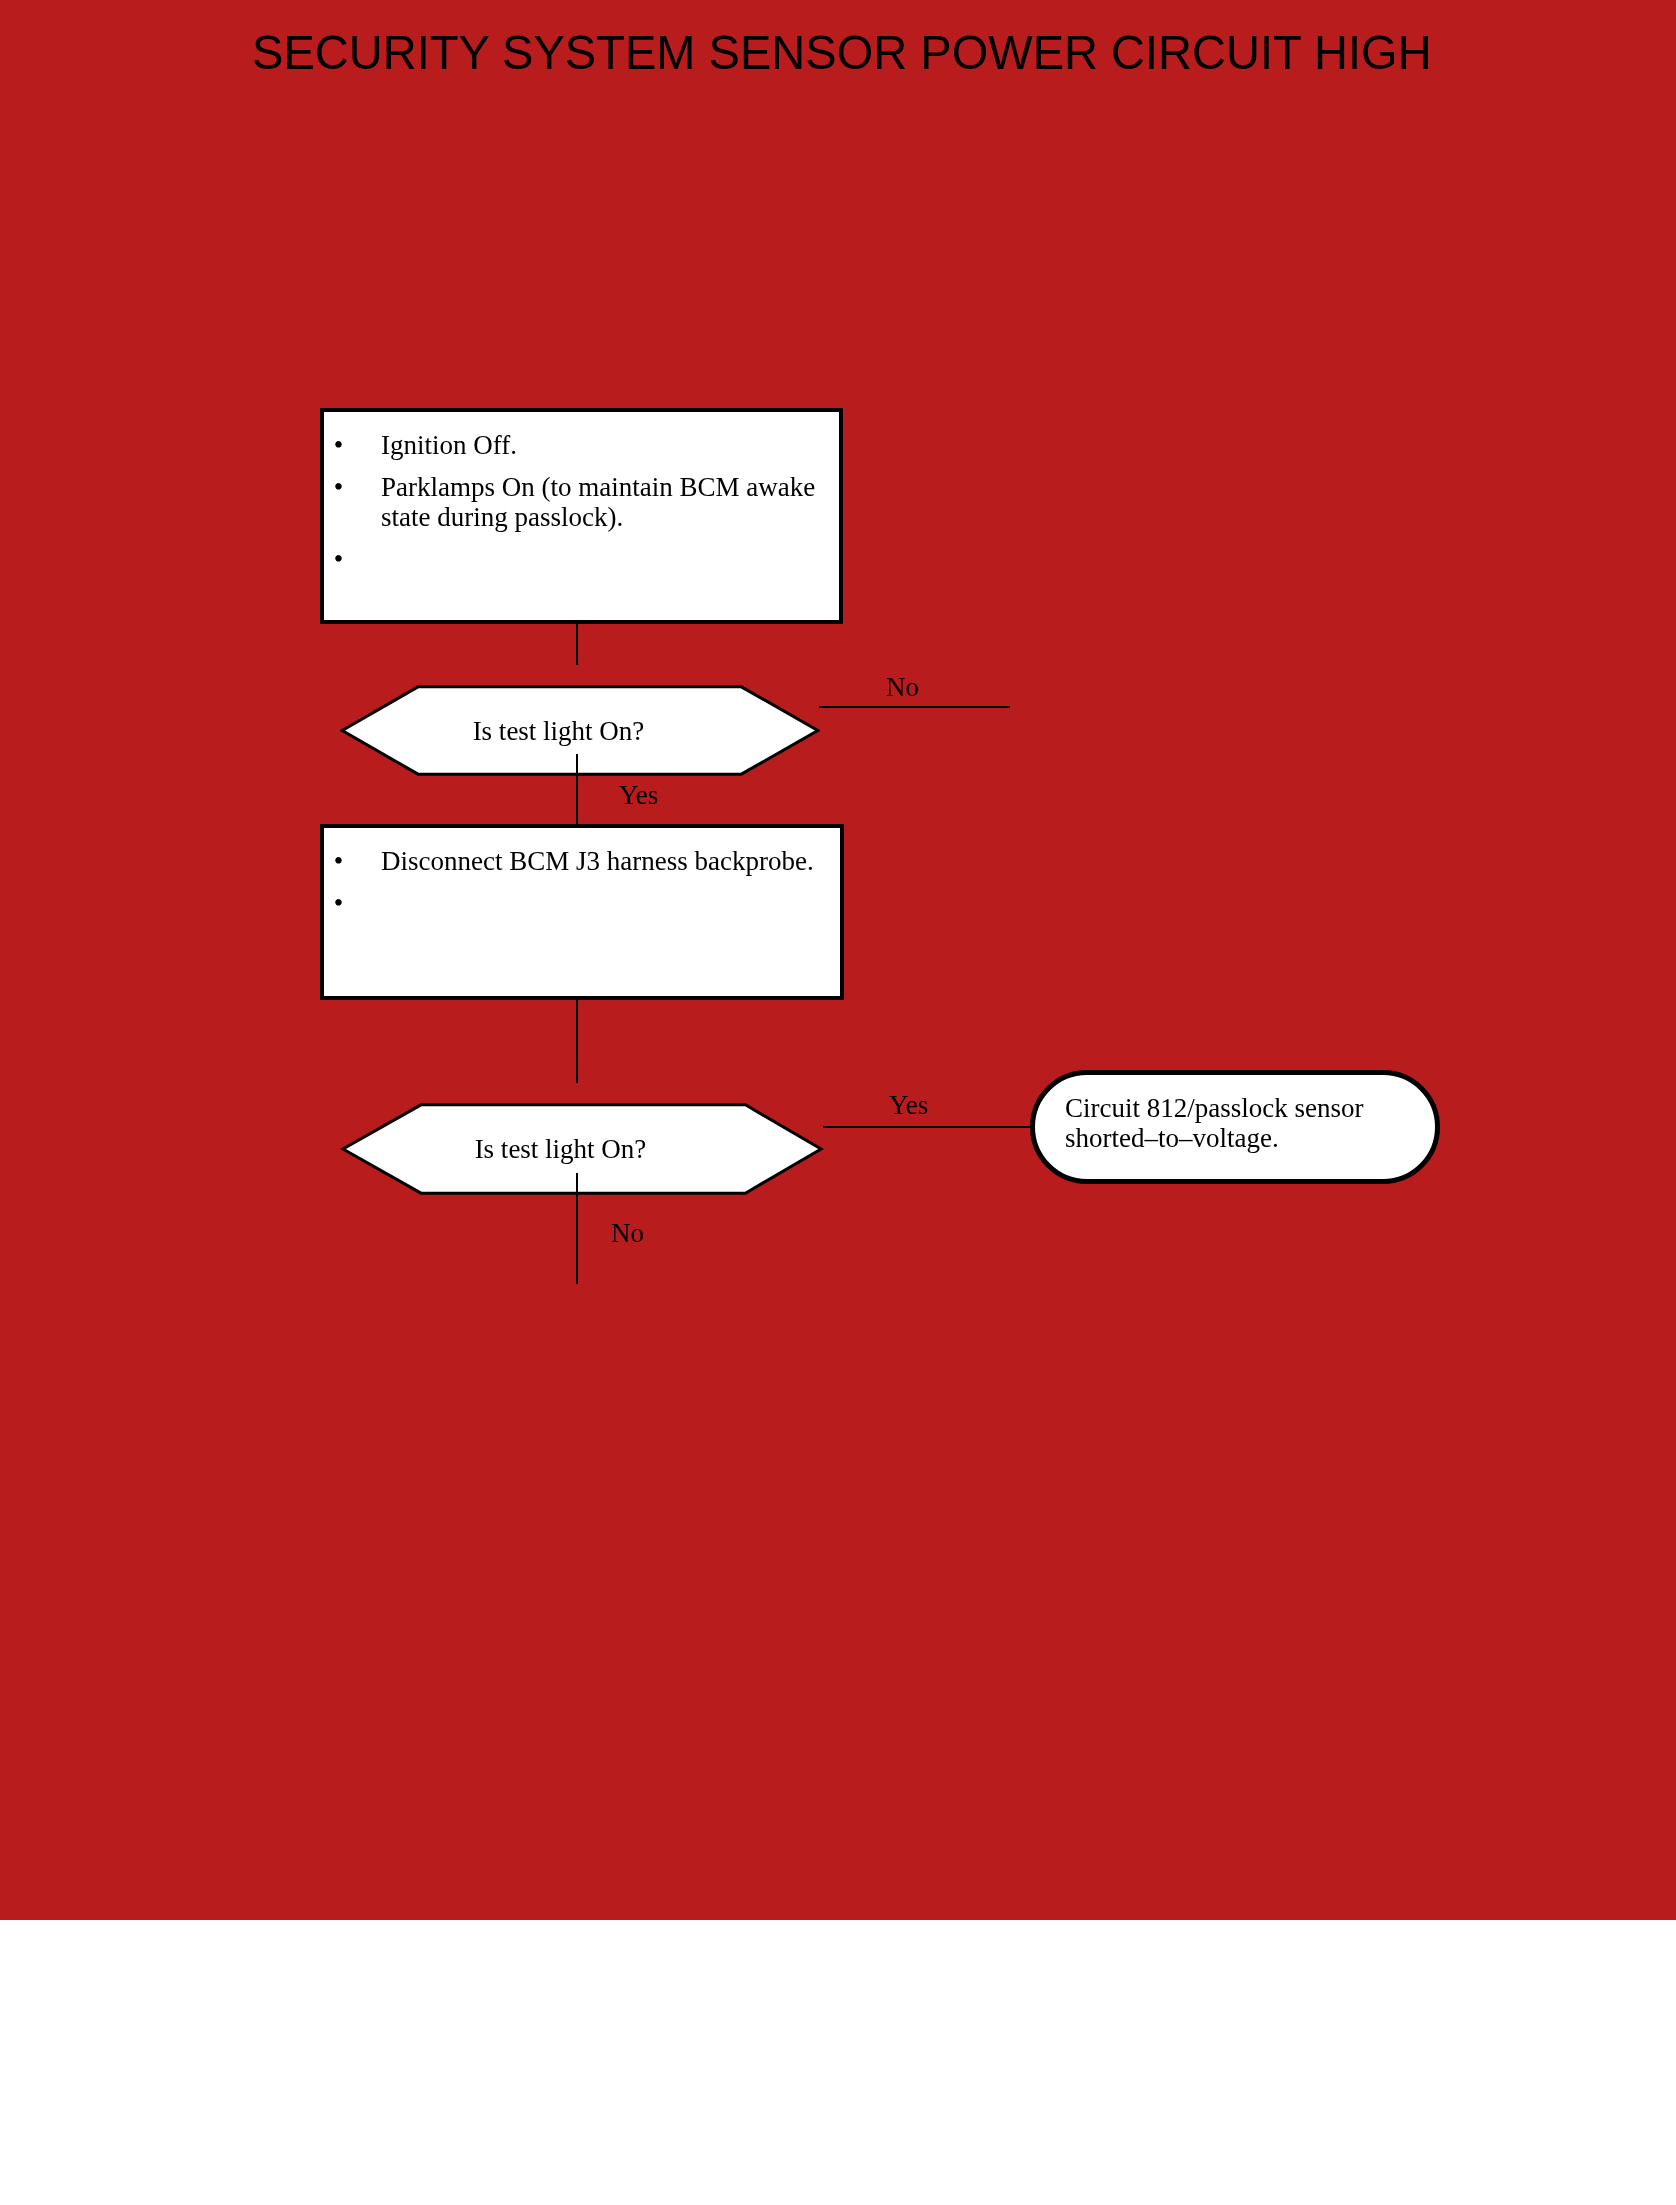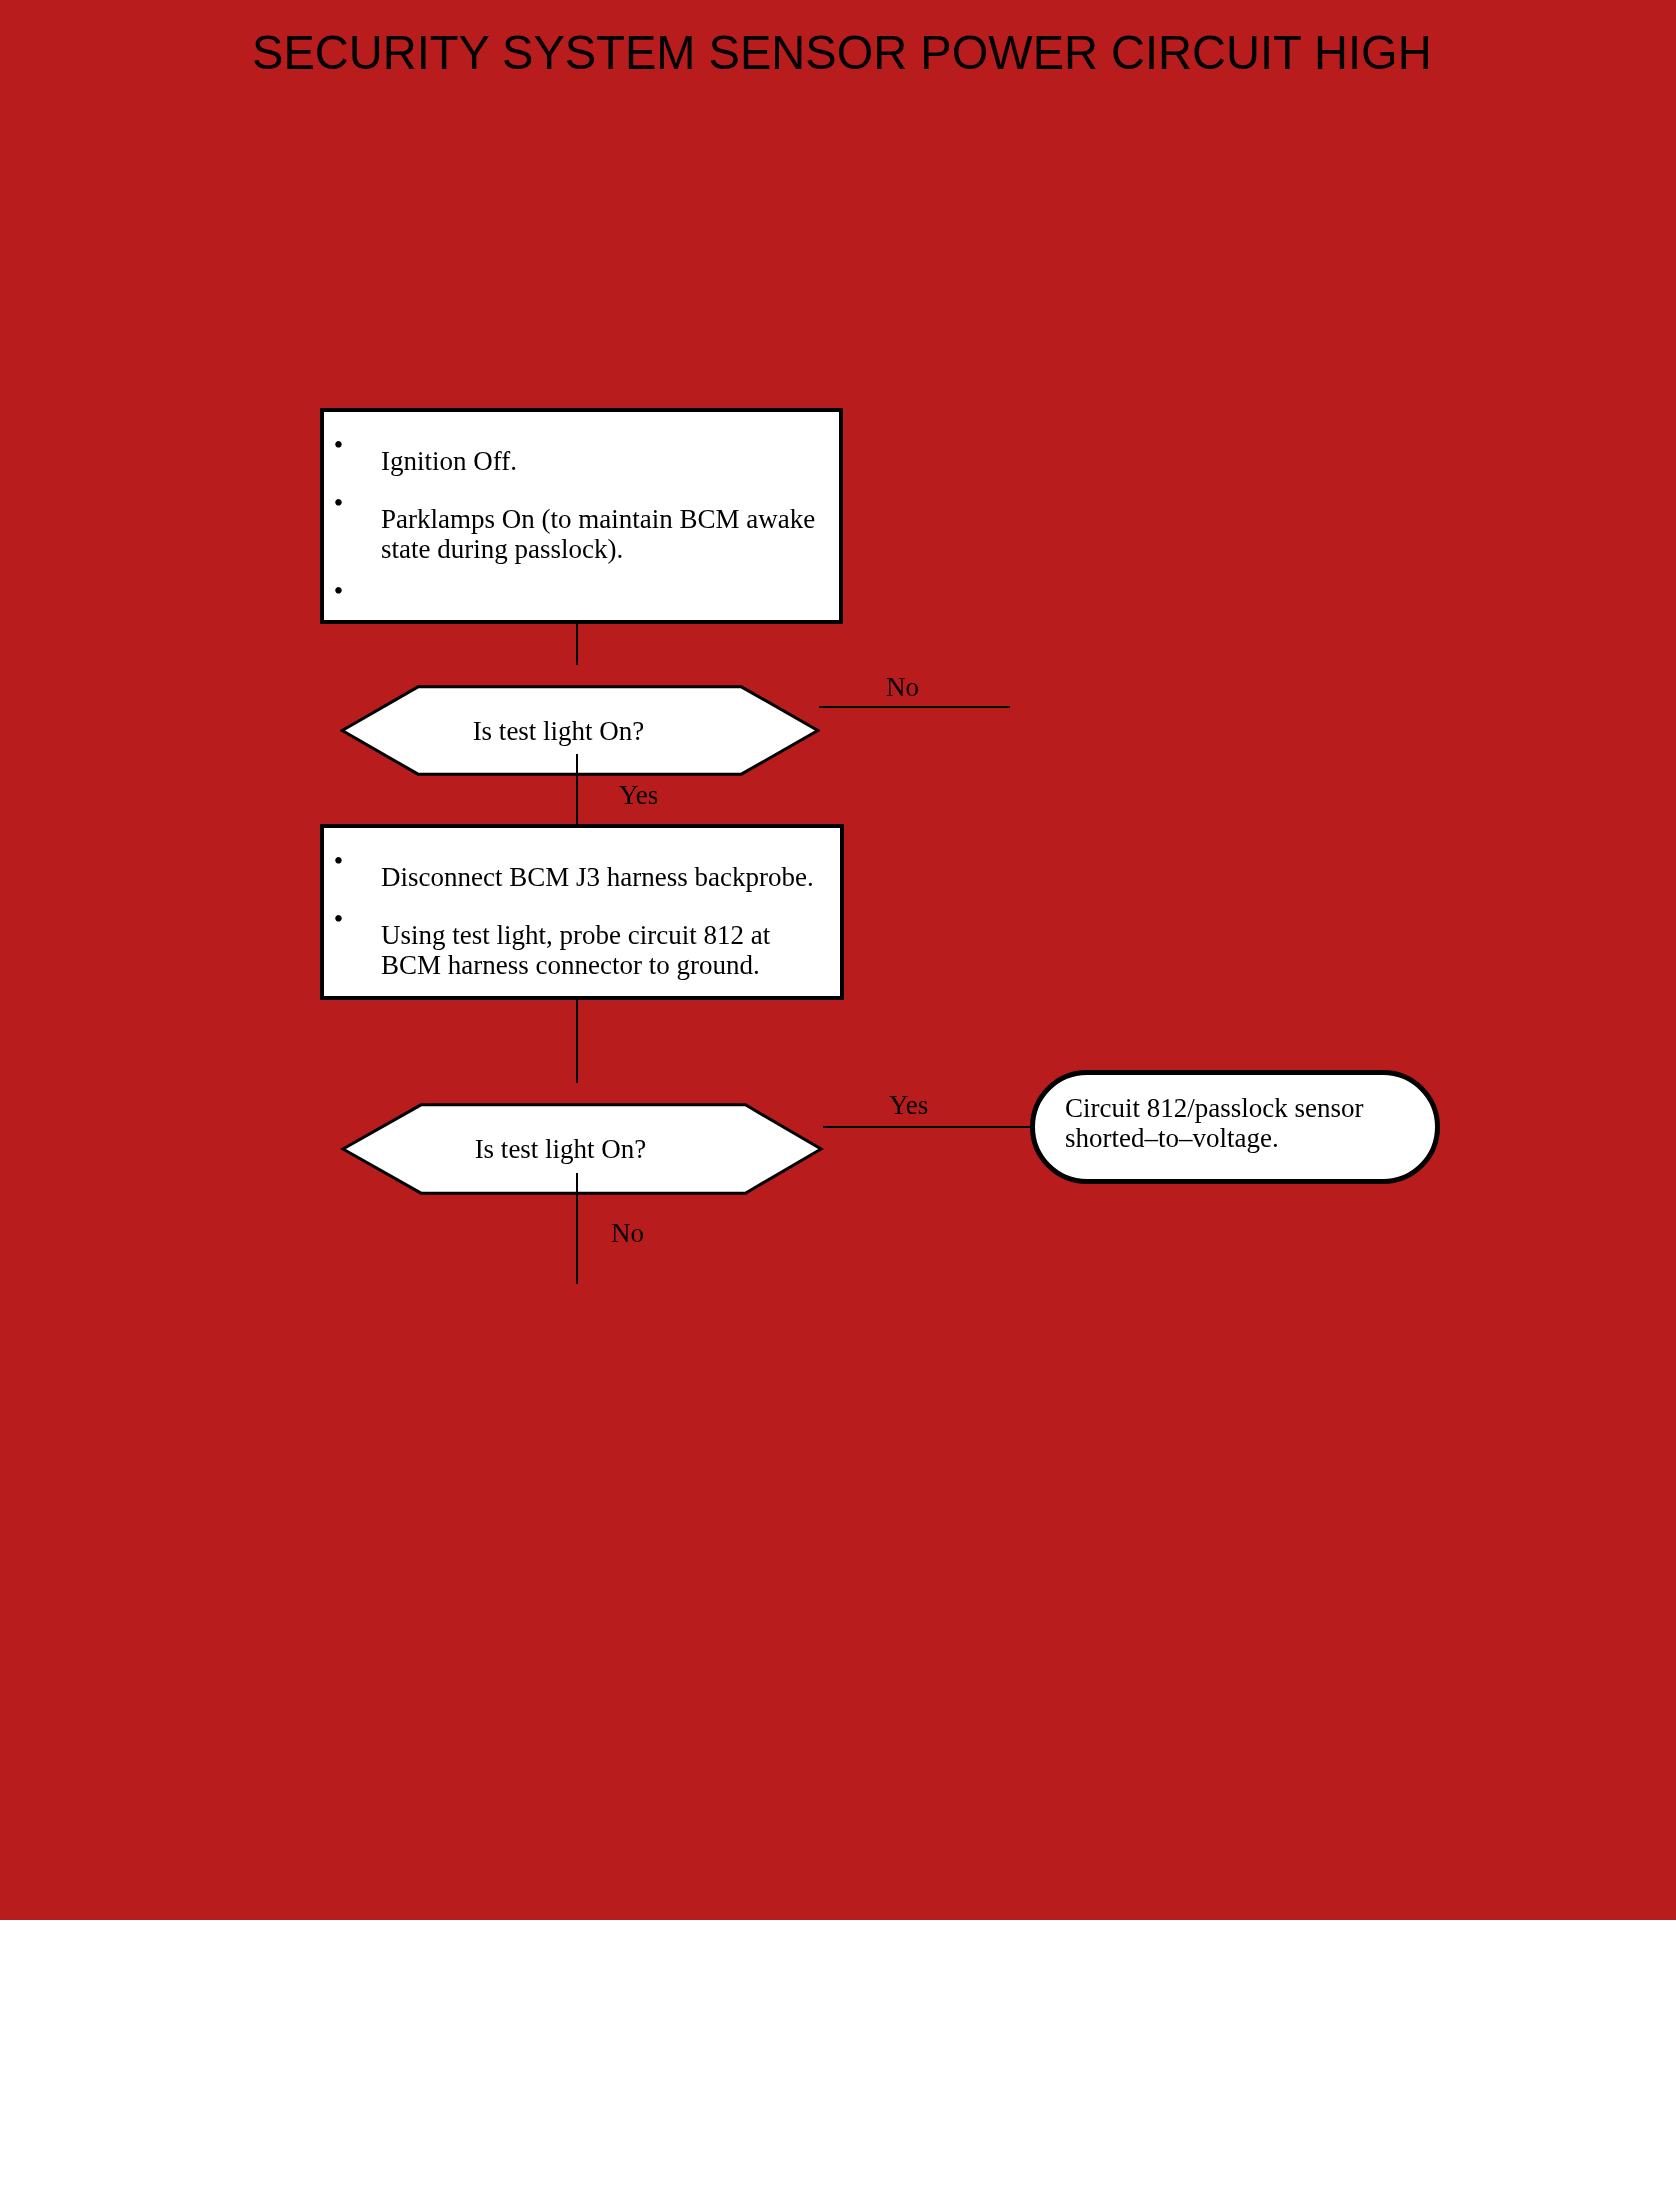--- a/index.html
+++ b/index.html
@@ -35,21 +35,21 @@
     position: absolute;
     box-sizing: border-box;
     border: 4.3px solid #000000;
     background: #ffffff;
   }
   #box-step1 { left: 320px; top: 408px;  width: 523px; height: 216px; padding: 18px 11px 0 0; }
   #box-step2 { left: 320px; top: 824px; width: 524px; height: 176px; padding: 18px 11px 0 0; }
 
   .bullet-item { display: flex; margin-bottom: 12px; font-size: 27px; line-height: 30px; }
   .bullet-marker { flex: 0 0 57px; padding-left: 9.7px; box-sizing: border-box; }
-  .bullet-text { flex: 1; margin-top: 16px; }
+  .bullet-text { flex: 1; }
 
   
   .line { position: absolute; background: #000000; }
   #line-v1 { left: 576px; top: 624px; width: 2.4px; height: 41px; }
   #line-v2 { left: 576px; top: 754px; width: 2.4px; height: 72px; }
   #line-v3 { left: 576px; top: 999px; width: 2.4px; height: 84px; }
   #line-v4 { left: 576px; top: 1173px; width: 2.4px; height: 111px; }
   #line-h1 { left: 819px; top: 706px; width: 191px; height: 2.4px; }
   #line-h2 { left: 823px; top: 1126px; width: 209px; height: 2.4px; }
 
@@ -135,21 +135,20 @@
   <div class="line" id="line-v2"></div>
   <div class="branch-label" id="label-yes-1">Yes</div>
 
   <div class="process-box" id="box-step2">
     <div class="bullet-item">
       <span class="bullet-marker">•</span>
       <span class="bullet-text">Disconnect BCM J3 harness backprobe.</span>
     </div>
     <div class="bullet-item">
       <span class="bullet-marker">•</span>
-      <span class="bullet-text">Using test light, probe circuit 812 at BCM harness connector to ground.</span>
     </div>
   </div>
 
   <div class="line" id="line-v3"></div>
 
   <div class="hex-wrap" id="hex2">
     <svg width="484" height="92" viewBox="0 0 796 152">
       <polygon points="3,76 132,3 668,3 793,76 668,149 132,149" fill="#ffffff" stroke="#000000" stroke-width="5"></polygon>
     </svg>
     <div class="hex-label">Is test light On?</div>

